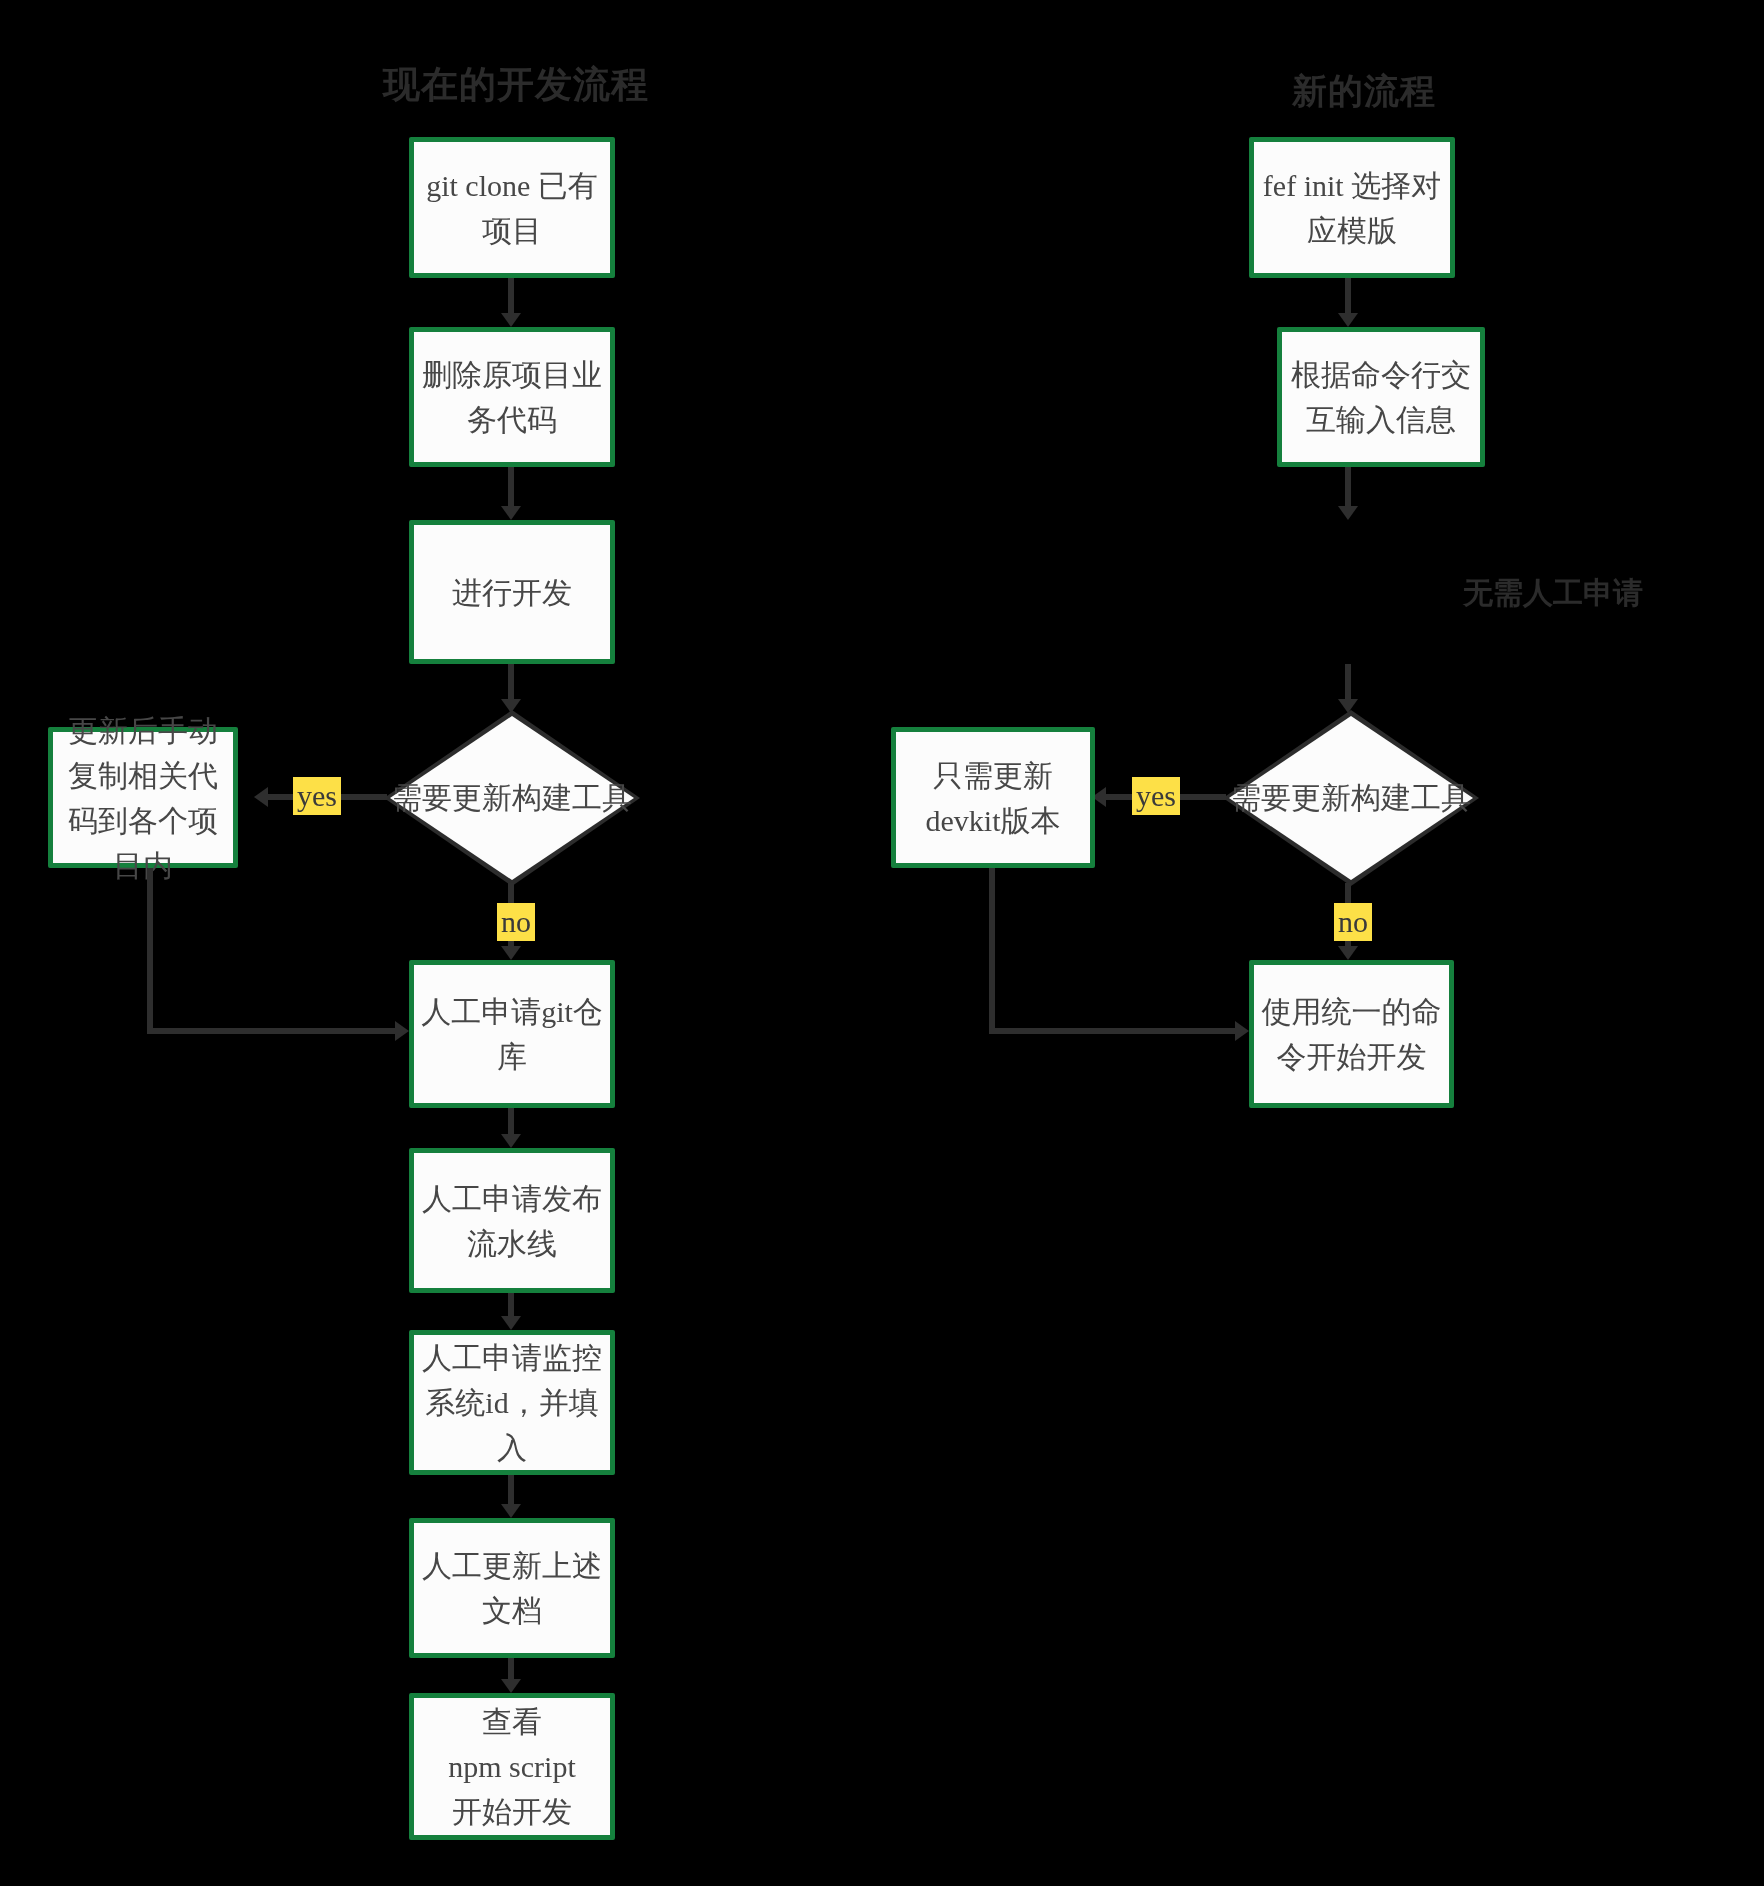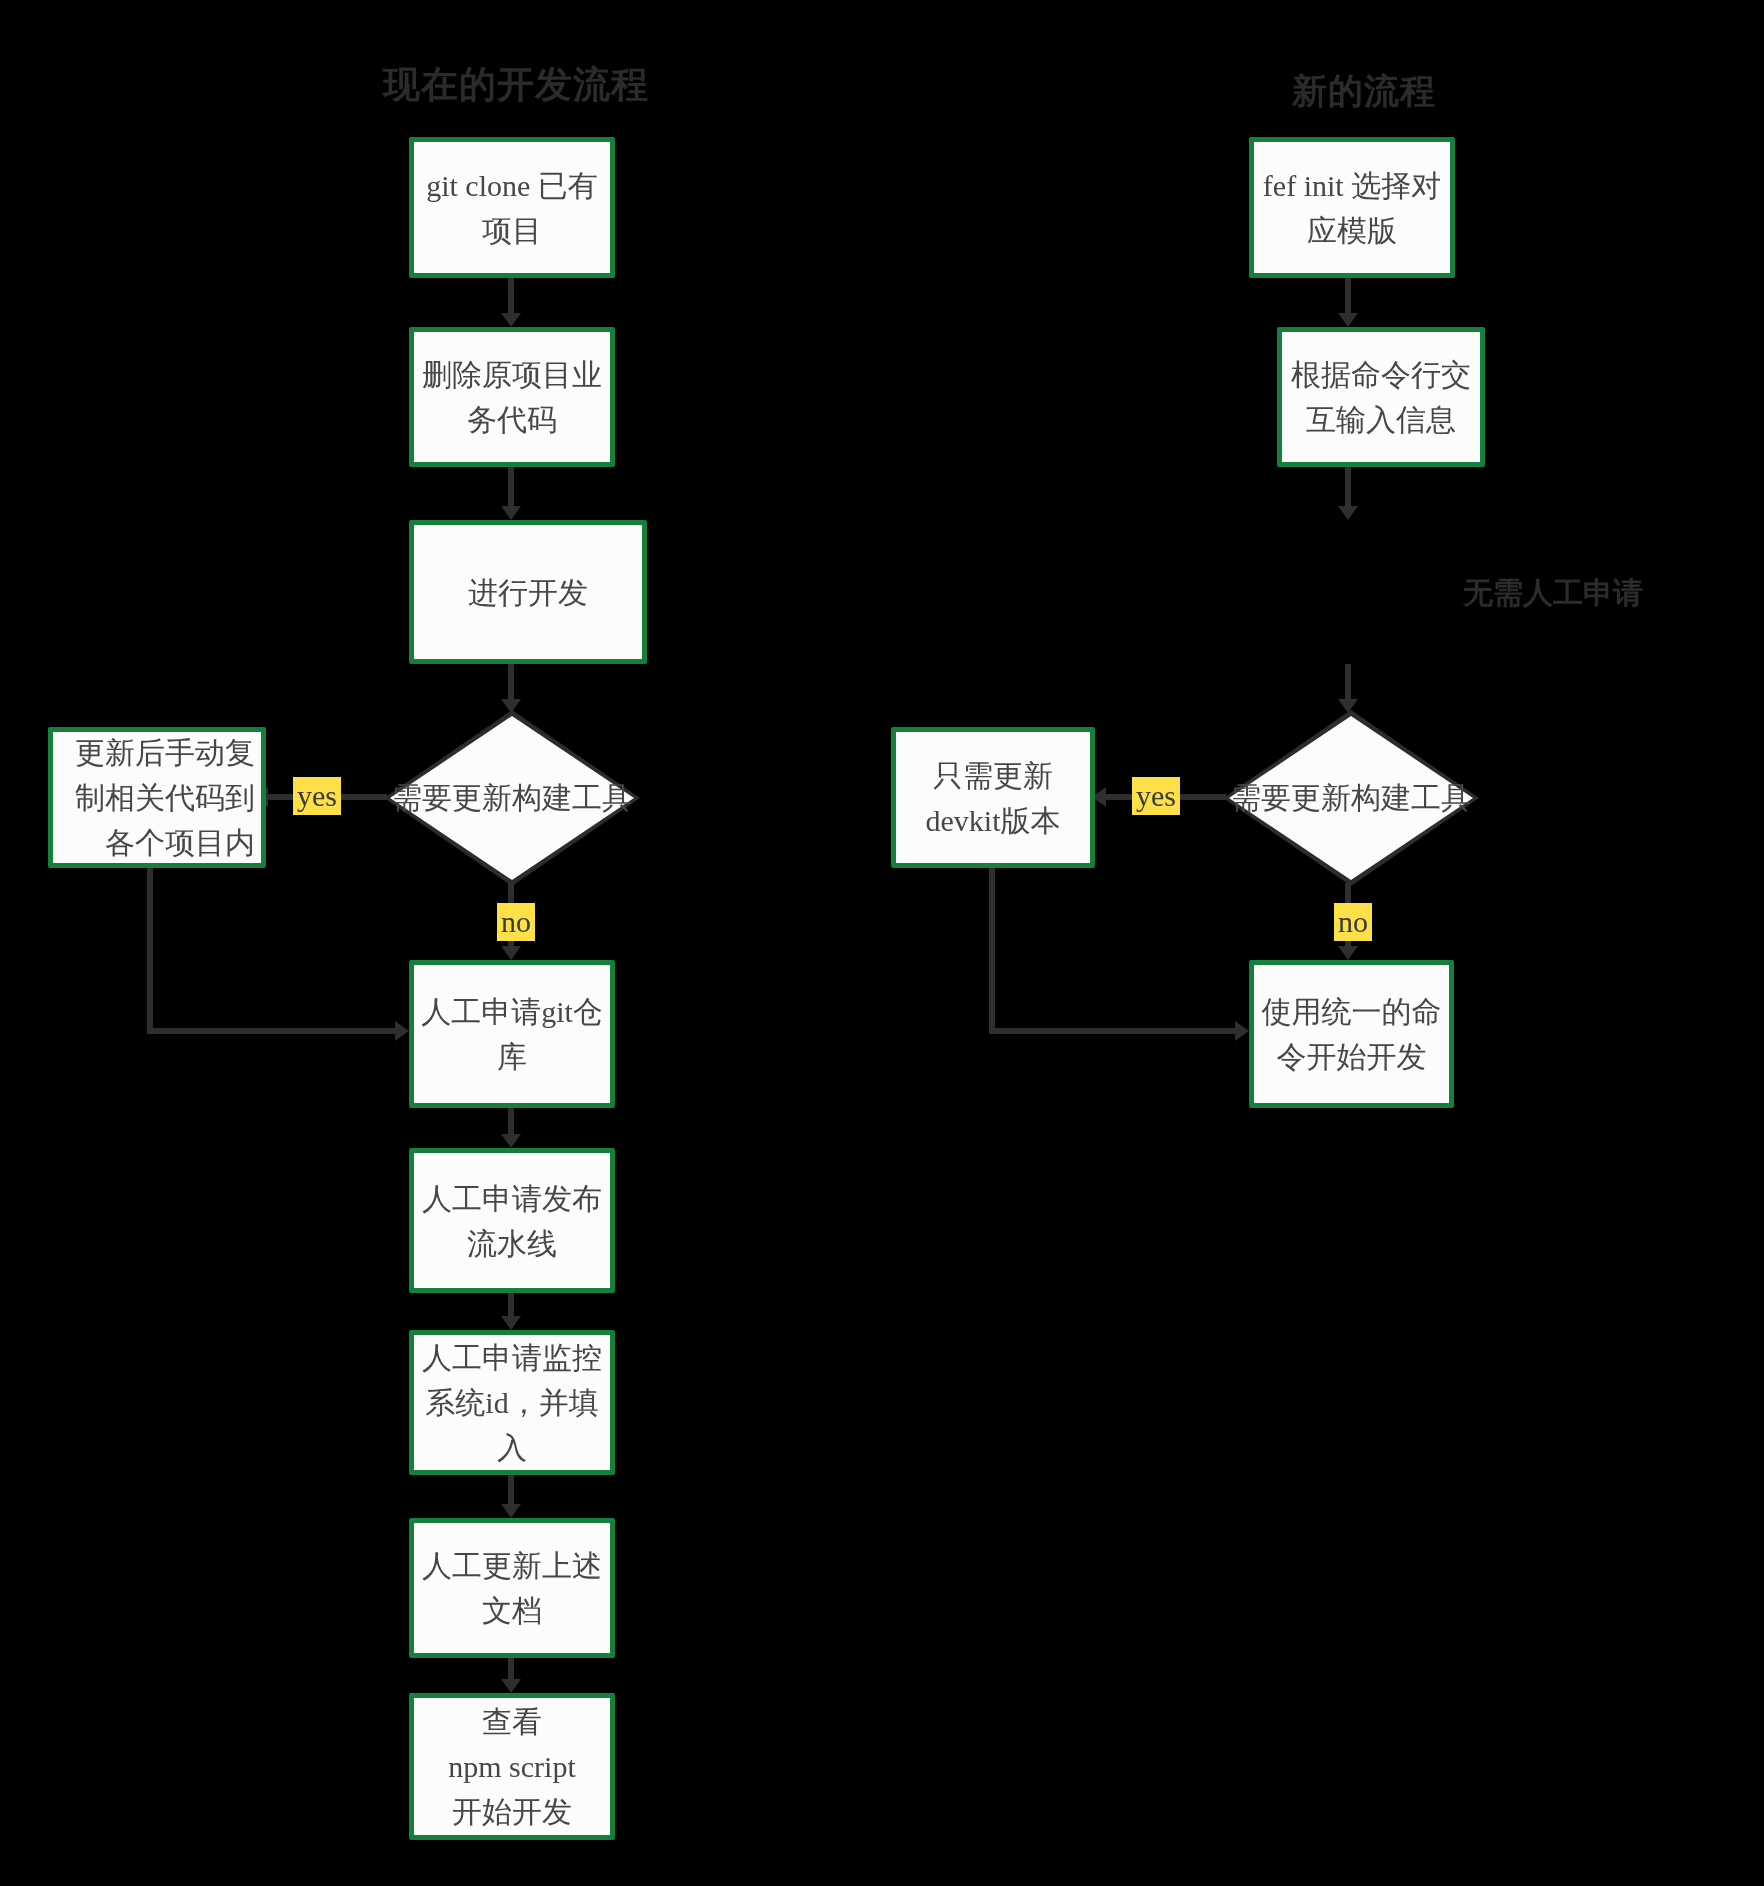--- a/index.html
+++ b/index.html
@@ -43,34 +43,34 @@
   <div class="box" style="left:409px;top:137px;width:206px;height:141px;">git clone 已有项目</div>
 
   <div class="vline" style="left:508px;top:278px;width:6px;height:39px;"></div>
   <div class="arr-down" style="left:501px;top:313px;"></div>
 
   <div class="box" style="left:409px;top:327px;width:206px;height:140px;">删除原项目业务代码</div>
 
   <div class="vline" style="left:508px;top:467px;width:6px;height:43px;"></div>
   <div class="arr-down" style="left:501px;top:506px;"></div>
 
-  <div class="box" style="left:409px;top:520px;width:238px;height:144px;">进行开发</div>
+  <div class="box" style="left:409px;top:520px;width:206px;height:144px;">进行开发</div>
 
   <div class="vline" style="left:508px;top:664px;width:6px;height:41px;"></div>
   <div class="arr-down" style="left:501px;top:699px;"></div>
 
   <div class="diamond-outer" style="left:384px;top:710px;width:256px;height:176px;"></div>
   <div class="diamond-inner" style="left:390px;top:716px;width:244px;height:164px;"></div>
   <div class="diamond-label" style="left:382px;top:710px;width:260px;height:176px;">需要更新构建工具</div>
 
   <div class="hline" style="left:266px;top:794px;width:121px;height:6px;"></div>
   <div class="arr-left" style="left:254px;top:787px;"></div>
   <div class="chip" style="left:293px;top:777px;">yes</div>
 
-  <div class="box" style="left:48px;top:727px;width:218px;height:141px;text-align:right;">更新后手动复制相关代码到各个项目内</div>
+  <div class="box" style="left:48px;top:727px;width:190px;height:141px;">更新后手动复制相关代码到各个项目内</div>
 
   <div class="vline" style="left:147px;top:868px;width:6px;height:166px;"></div>
   <div class="hline" style="left:147px;top:1028px;width:248px;height:6px;"></div>
   <div class="arr-right" style="left:395px;top:1021px;"></div>
 
   <div class="vline" style="left:508px;top:883px;width:6px;height:67px;"></div>
   <div class="chip" style="left:497px;top:903px;">no</div>
   <div class="arr-down" style="left:501px;top:946px;"></div>
 
   <div class="box" style="left:409px;top:960px;width:206px;height:148px;">人工申请git仓库</div>

